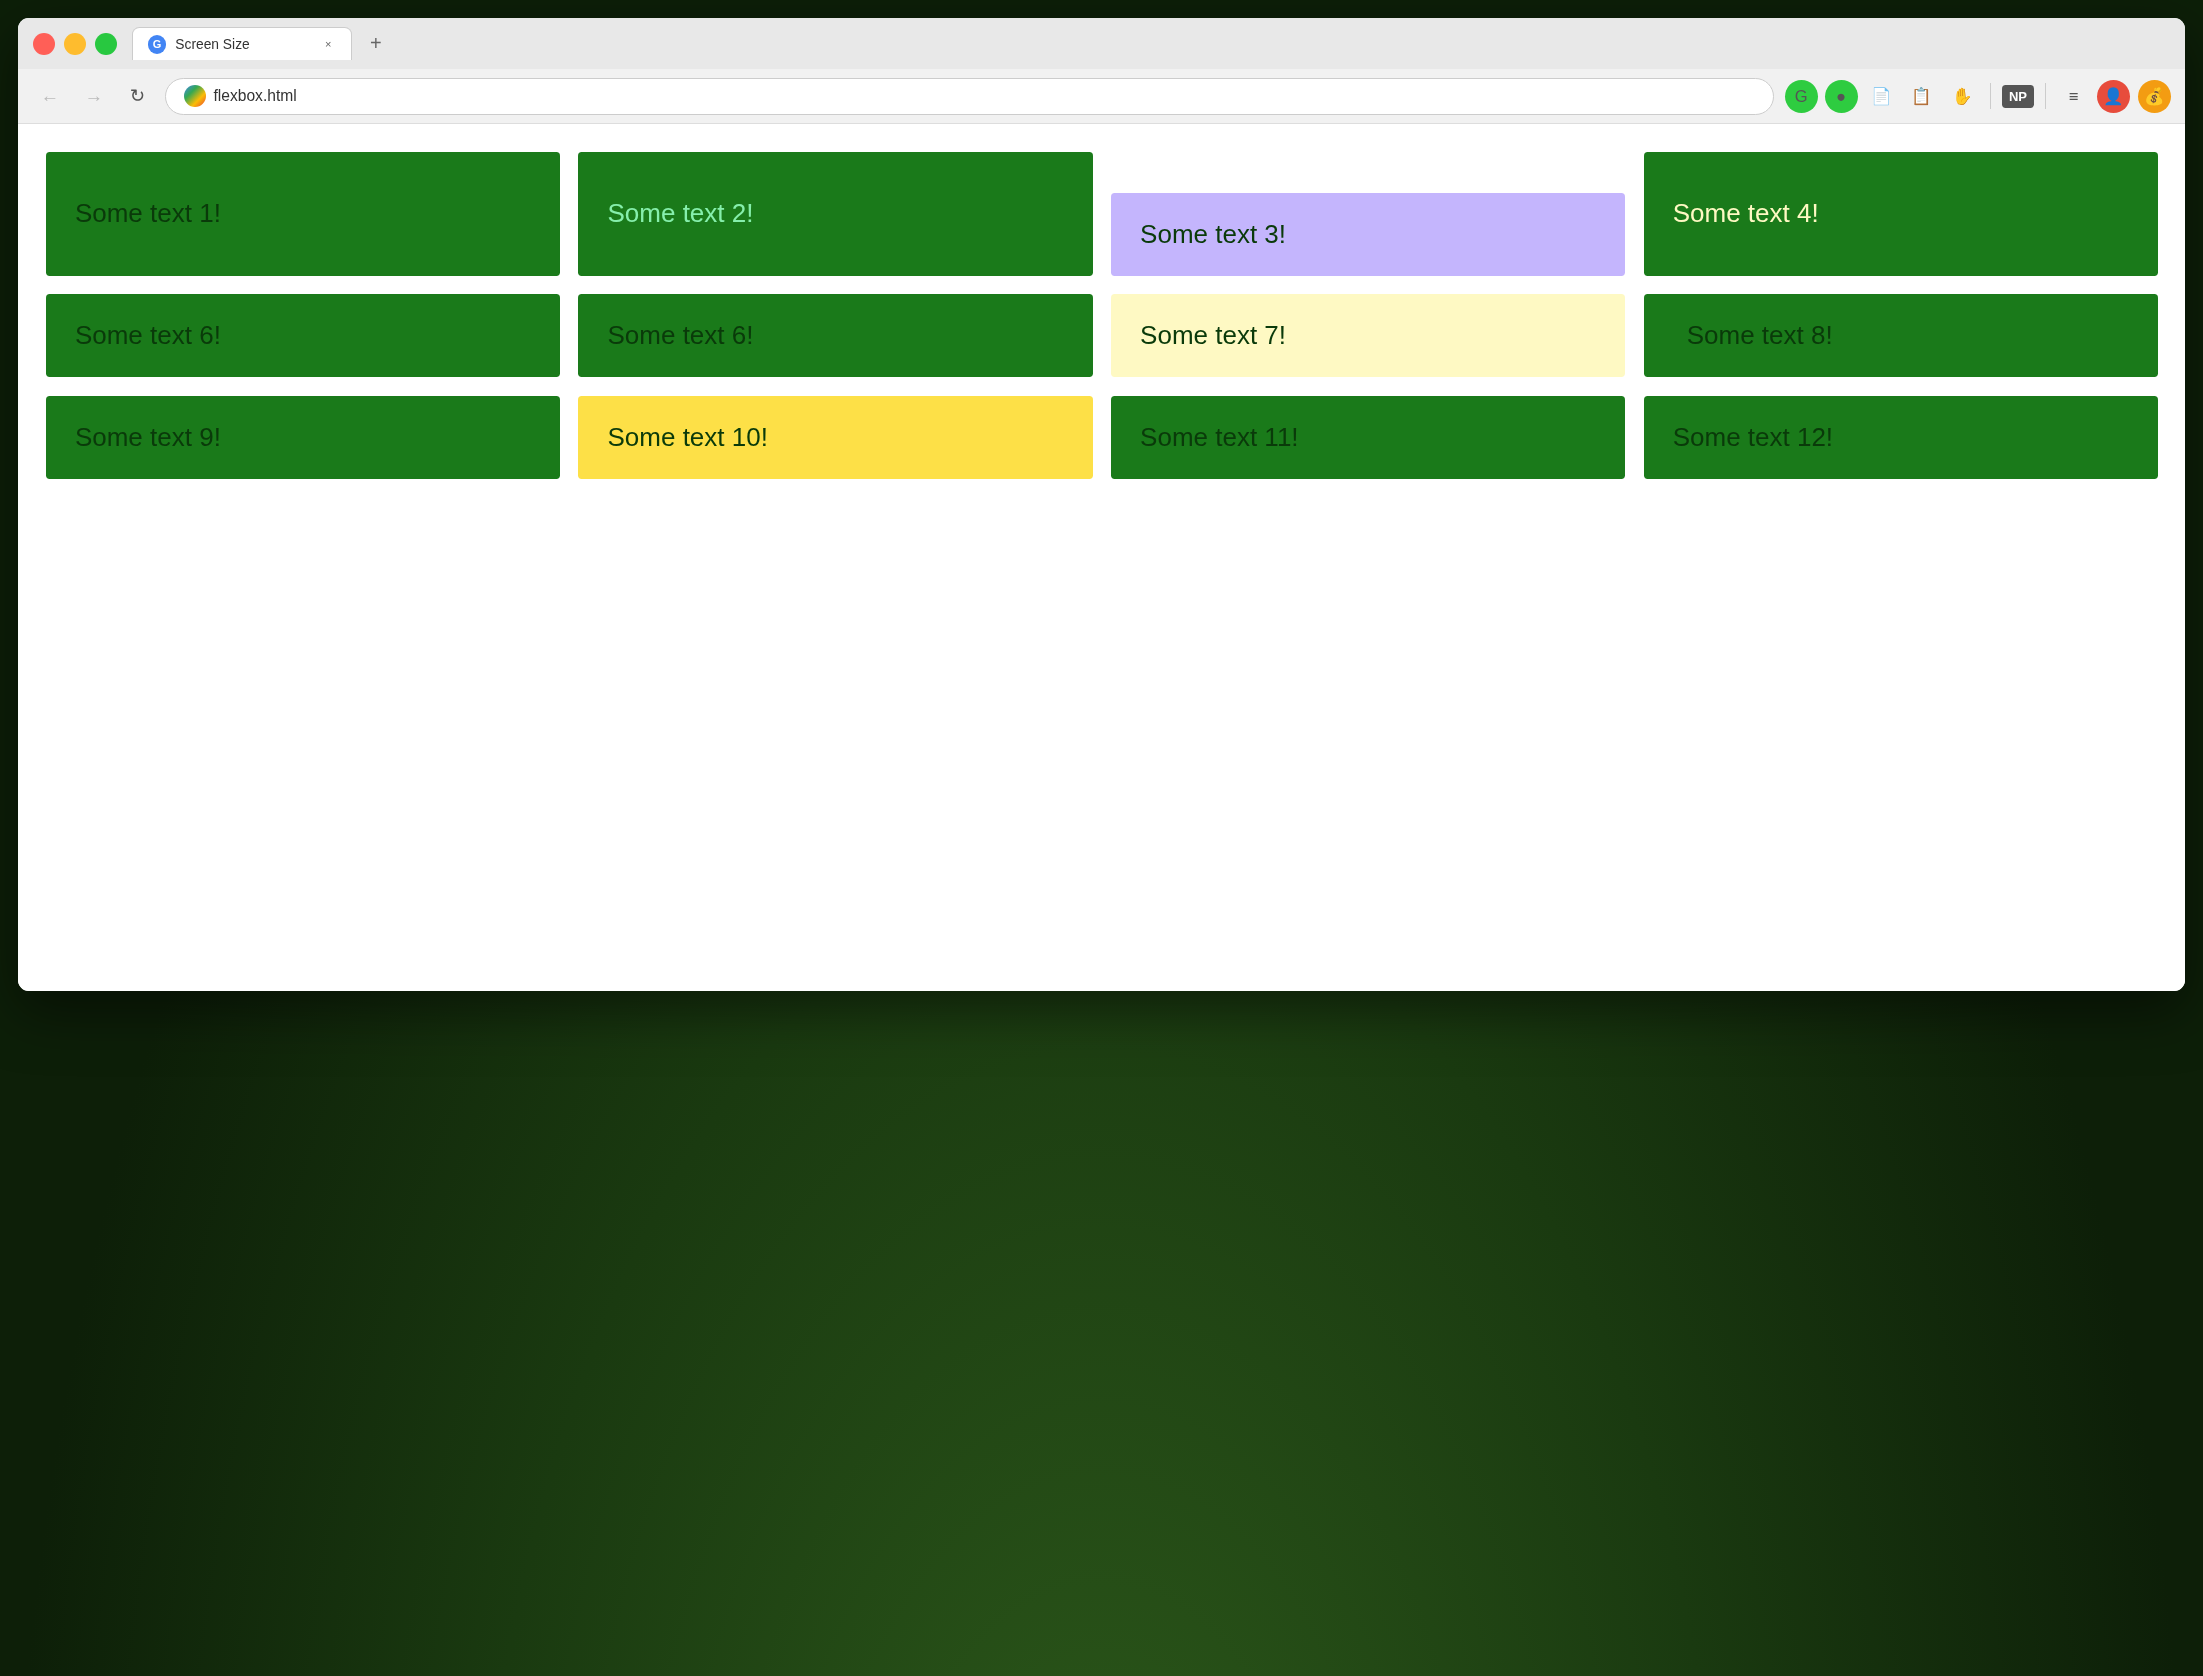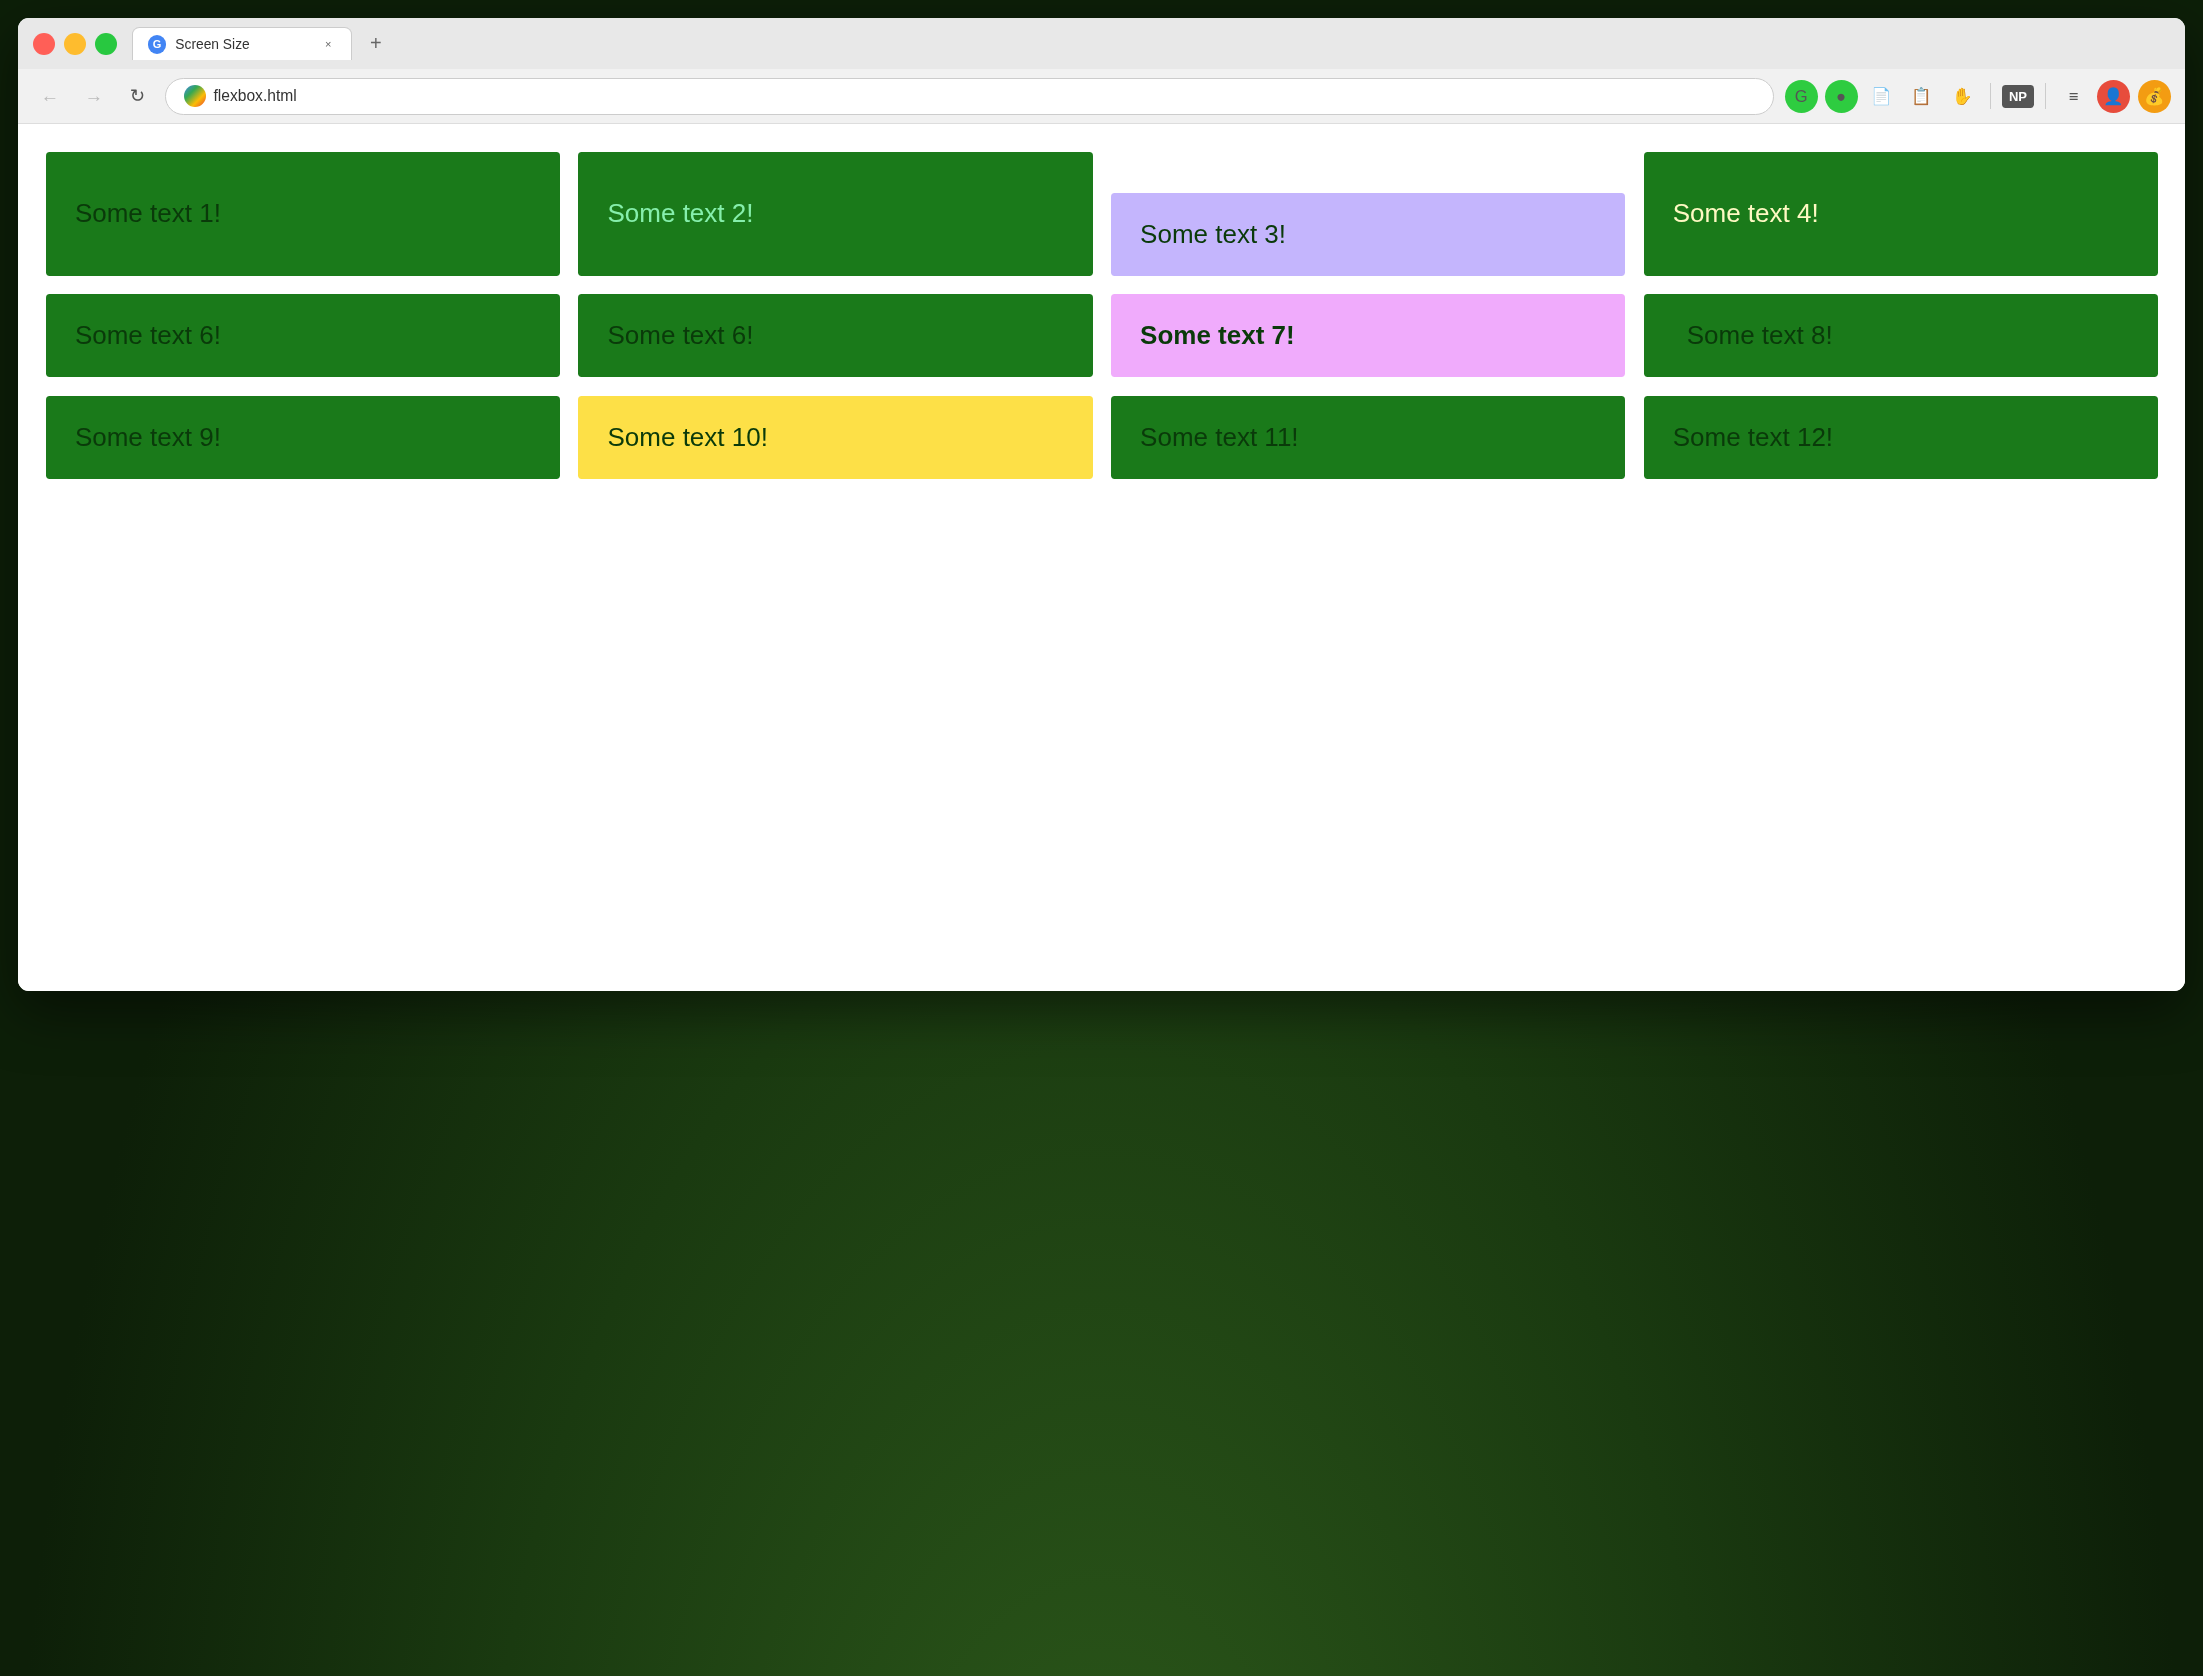--- a/index.html
+++ b/index.html
@@ -278,21 +278,21 @@
   </div>
 
   <div class="page-content">
     <div class="flex-grid" id="flex-grid">
     <div class="flex-item" style="background: rgb(26, 122, 26); color: rgb(10, 58, 10);">Some text 1!</div>
         <div class="flex-item" style="background: rgb(26, 122, 26); color: #86efac;">Some text 2!</div>
         <div class="flex-item" style="background: #c4b5fd; color: rgb(10, 58, 10); margin-top: 41px;">Some text 3!</div>
         <div class="flex-item" style="background: rgb(26, 122, 26); color: #fef9c3;">Some text 4!</div>
         <div class="flex-item" style="background: rgb(26, 122, 26); color: rgb(10, 58, 10);">Some text 6!</div>
         <div class="flex-item" style="background: rgb(26, 122, 26); color: rgb(10, 58, 10);">Some text 6!</div>
-        <div class="flex-item" style="background: #f0abfc; color: rgb(10, 58, 10); font-weight: bold;">Some text 7!</div>
+        <div class="flex-item" style="background: #fef9c3; color: rgb(10, 58, 10);">Some text 7!</div>
         <div class="flex-item" style="background: rgb(26, 122, 26); color: rgb(10, 58, 10); padding-left: 43px;">Some text 8!</div>
         <div class="flex-item" style="background: rgb(26, 122, 26); color: rgb(10, 58, 10);">Some text 9!</div>
         <div class="flex-item" style="background: #fde047; color: rgb(10, 58, 10);">Some text 10!</div>
         <div class="flex-item" style="background: rgb(26, 122, 26); color: rgb(10, 58, 10);">Some text 11!</div>
         <div class="flex-item" style="background: rgb(26, 122, 26); color: rgb(10, 58, 10);">Some text 12!</div>
       </div>
   </div>
 
 </div>
 

